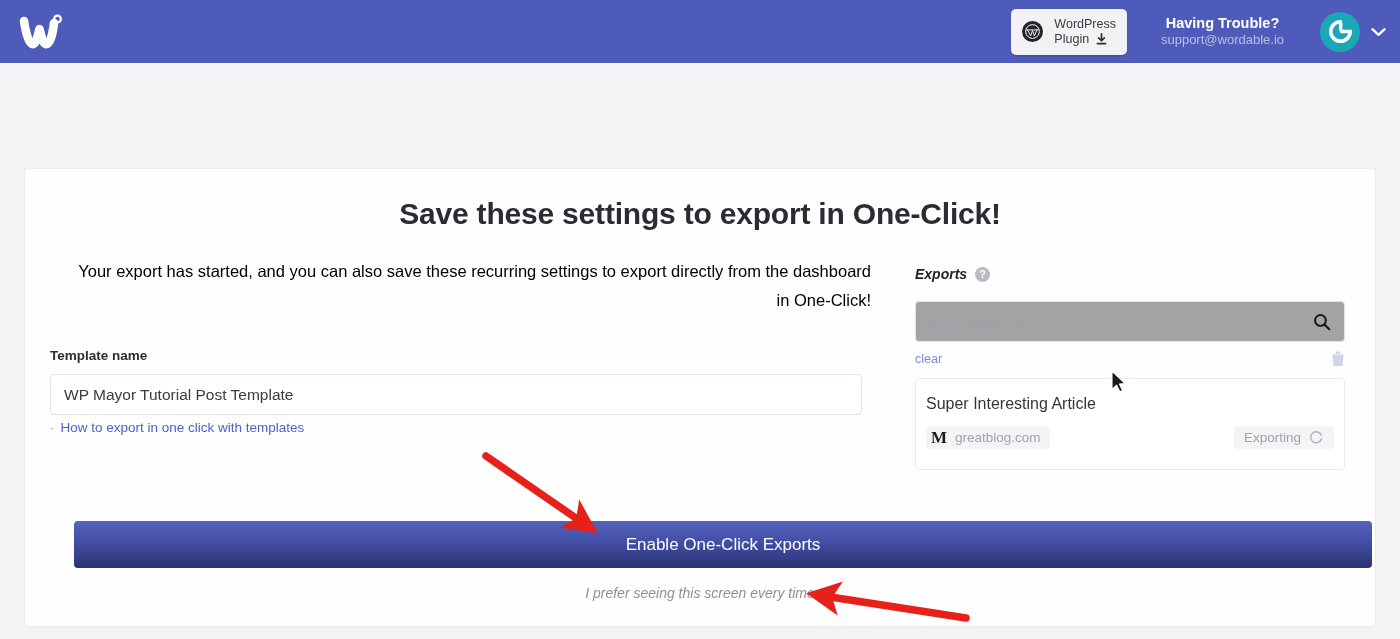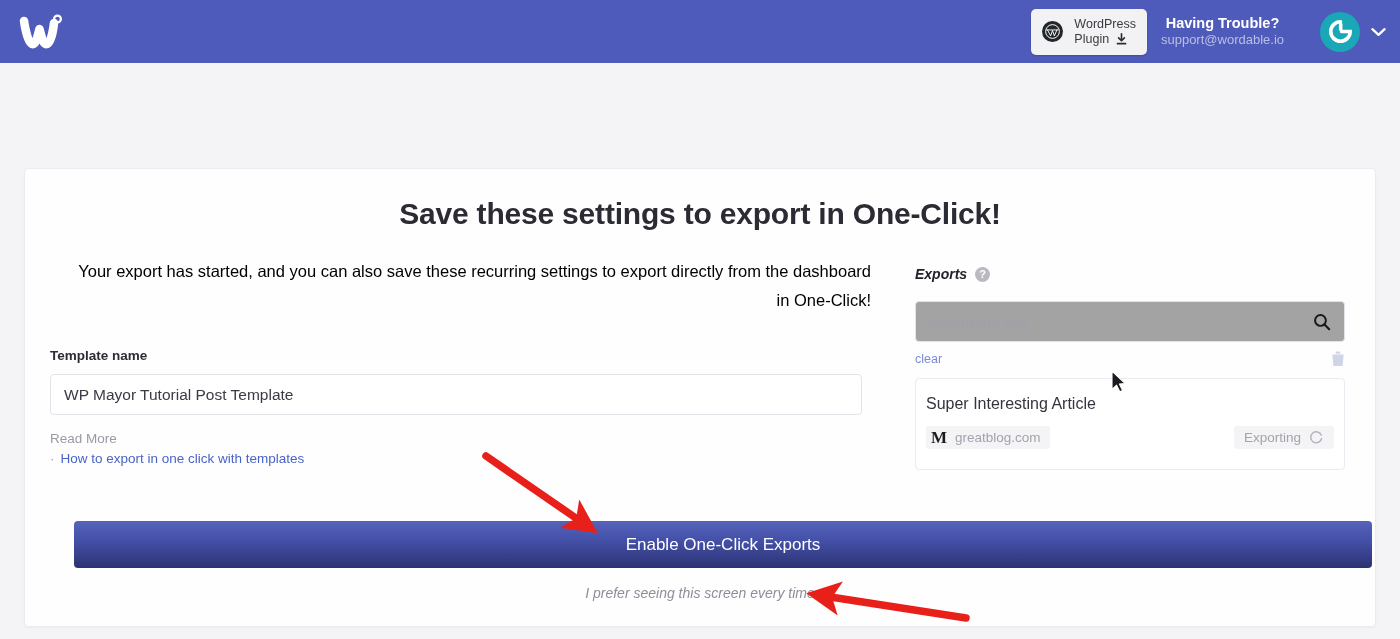--- a/index.html
+++ b/index.html
@@ -48,21 +48,21 @@
   }
   .wp-mark svg { display:block; }
   .wp-label {
     font-size: 12.5px; color: #3a3a42; line-height: 15px;
     display: flex; flex-direction: column;
   }
   .wp-label .l2 { display: flex; align-items: center; gap: 6px; }
   .dl-icon { display:block; }
 
   .help-block {
-    margin-left: 14px;
+    margin-left: 34px;
     text-align: center;
     line-height: 1.28;
     cursor: pointer;
   }
   .help-title { font-size: 14.5px; color: #ffffff; font-weight: 600; }
   .help-mail  { font-size: 13px; color: #b8bfe6; }
 
   .avatar-wrap {
     margin-left: 36px; margin-right: 14px;
     display: flex; align-items: center; gap: 11px;
@@ -332,21 +332,20 @@
   <div class="card-h1">Save these settings to export in One-Click!</div>
 
   <div class="body-cols">
 
     <div class="col-left">
       <div class="intro">Your export has started, and you can also save these recurring settings to export directly from the dashboard in One-Click!</div>
 
       <div class="field-label">Template name</div>
       <input class="text-input" type="text" value="WP Mayor Tutorial Post Template" style="">
 
-      <div class="readmore-hd">Read More</div>
       <div class="readmore-item">
         <span>·</span><a href="#">How to export in one click with templates</a>
       </div>
     </div>
 
     <div class="col-right">
 
       <div class="exports-head">
         <div class="exports-title-wrap">
           <span class="exports-title">Exports</span>

